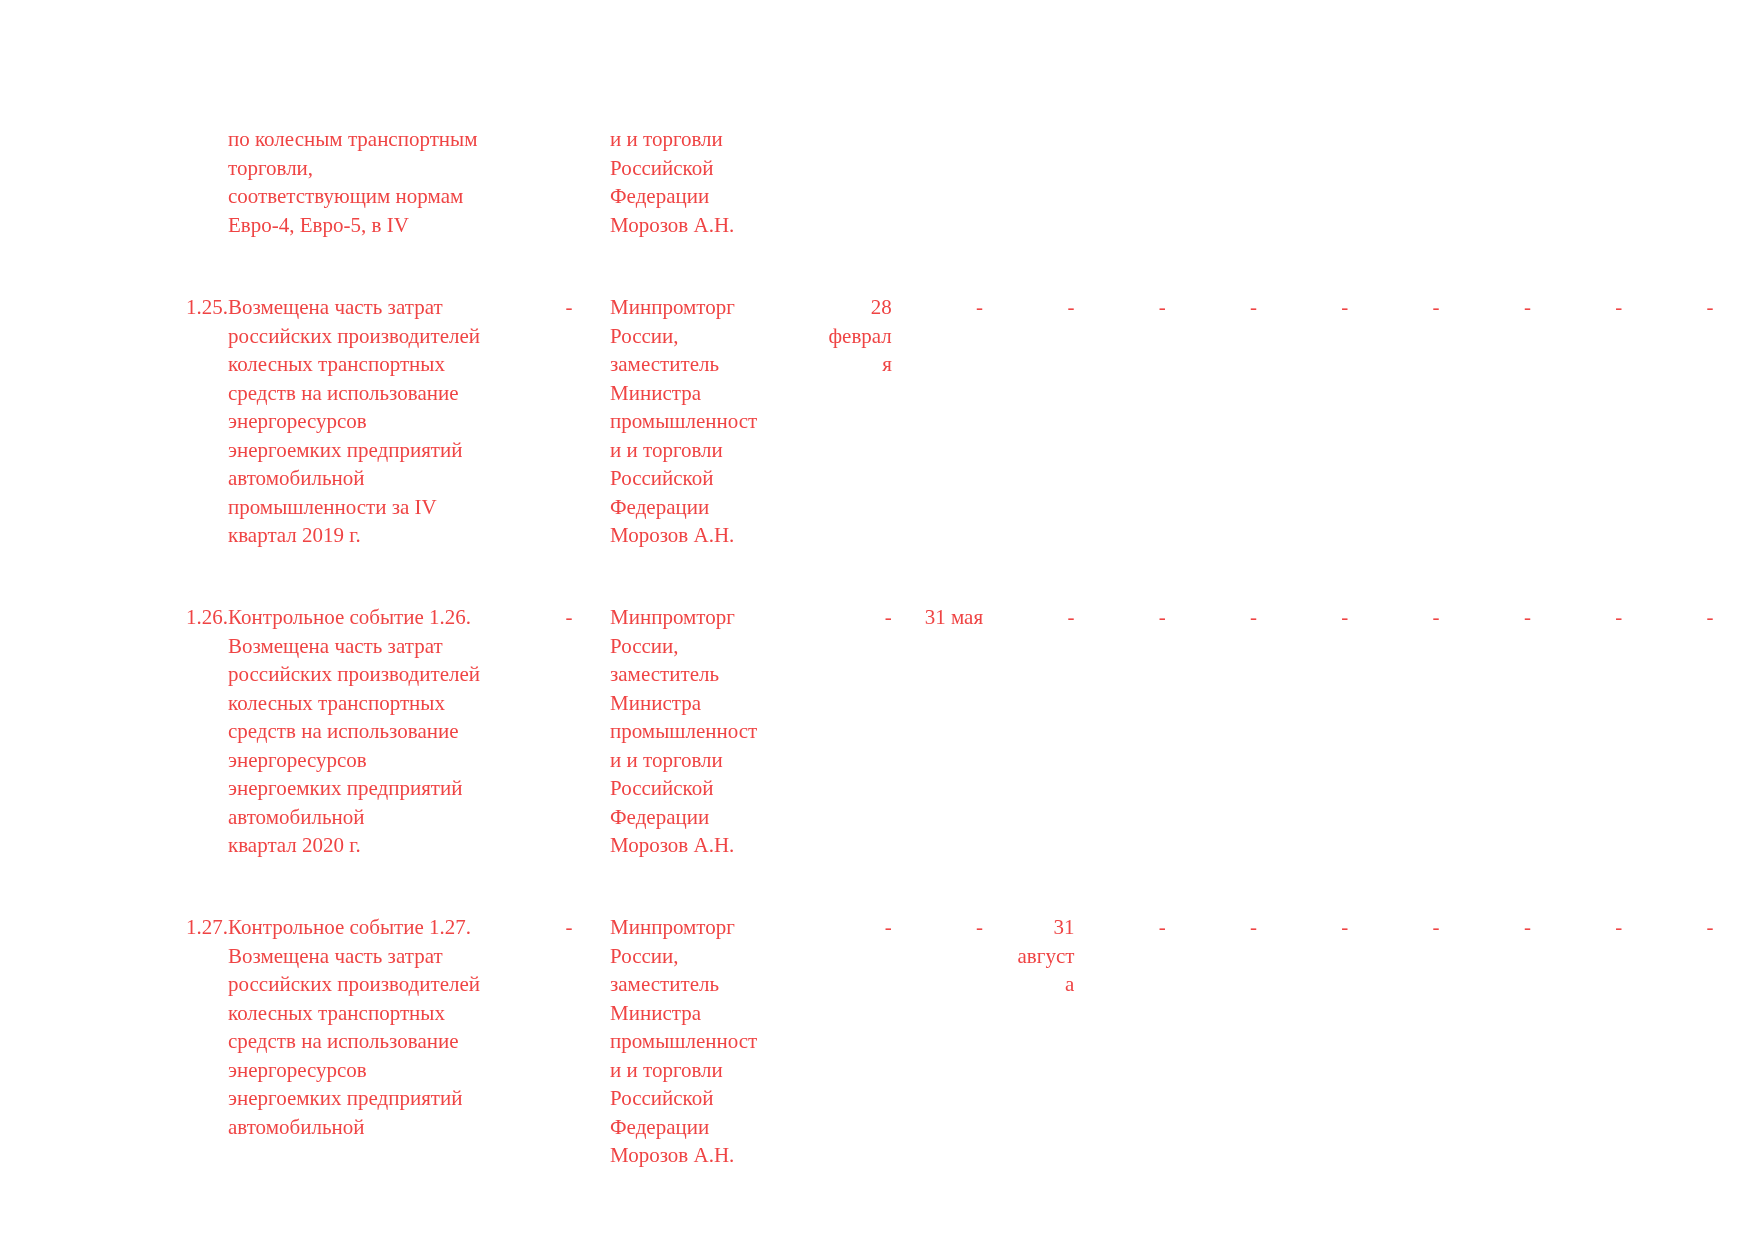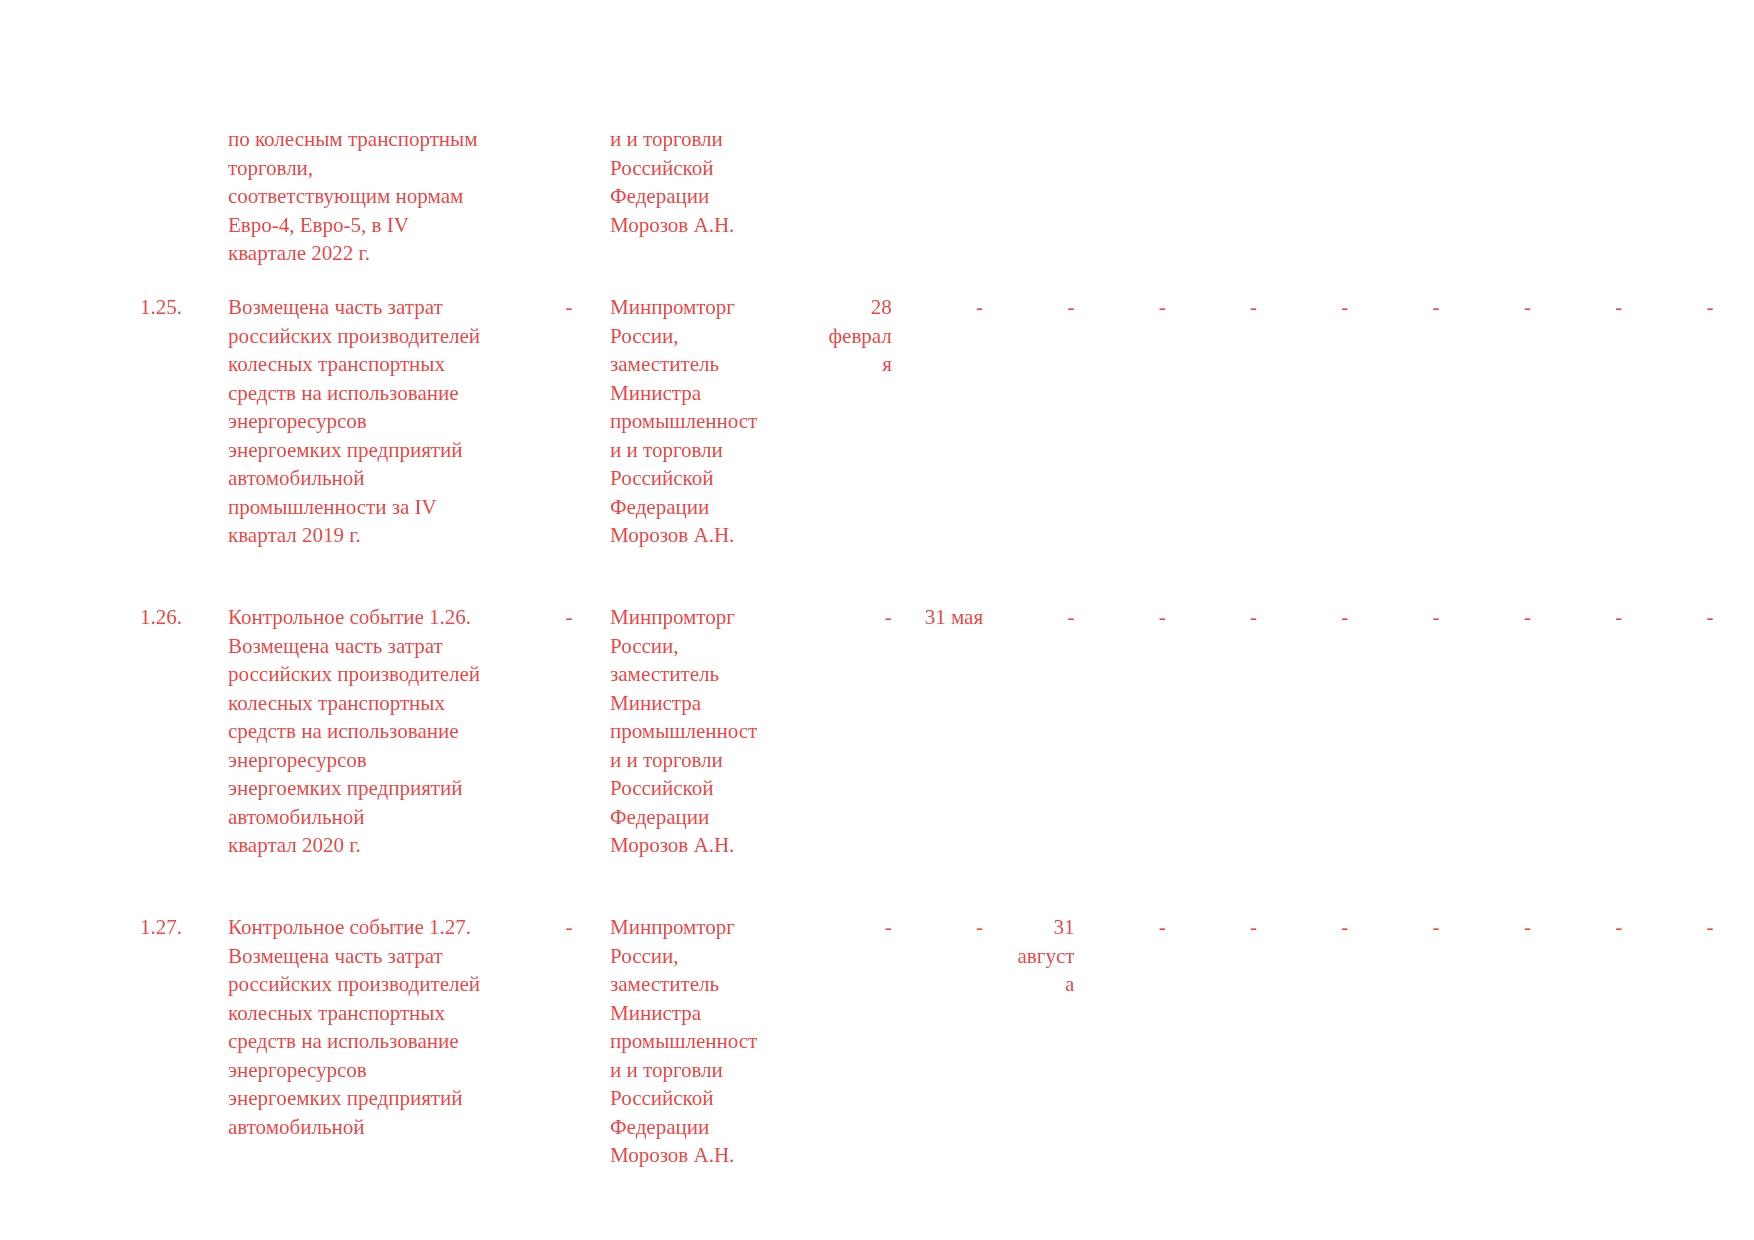--- a/index.html
+++ b/index.html
@@ -20,39 +20,38 @@
     padding-left: 32px;
   }
   .row {
     position: absolute;
     left: 140px;
     display: grid;
     grid-template-columns: 88px 320px 42px 210.5px repeat(10, 91.3px);
     align-items: start;
   }
   .cell { min-height: 1px; }
-  .c-num  { text-align: left; }
+  .c-num  { text-align: right; }
   .c-desc { text-align: left; }
   .c-dash { text-align: center; }
   .c-person { padding-left: 20px; padding-right: 4px; text-align: left; }
   .c-date { text-align: right; }
   .ln { white-space: nowrap; }
 </style>
 </head>
 <body>
 
 <div class="page" id="page">
     <div class="row" style="top: 125px;">
       <div class="cell c-num"></div>
       <div class="cell c-desc">
         <div class="ln">по колесным транспортным</div>
         <div class="ln">торговли,</div>
         <div class="ln">соответствующим нормам</div>
         <div class="ln">Евро-4, Евро-5, в IV</div>
-        <div class="ln">квартале 2022 г.</div>
       </div>
       <div class="cell c-dash"></div>
       <div class="cell c-person">
         <div class="ln">и и торговли</div>
         <div class="ln">Российской</div>
         <div class="ln">Федерации</div>
         <div class="ln">Морозов А.Н.</div>
       </div>
       <div class="cell c-date"></div>
       <div class="cell c-date"></div>

